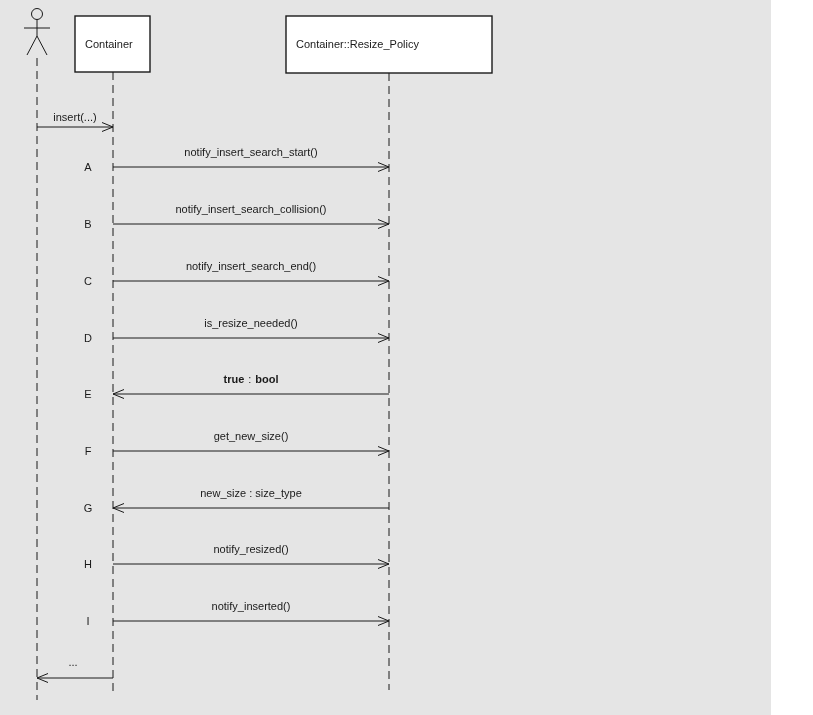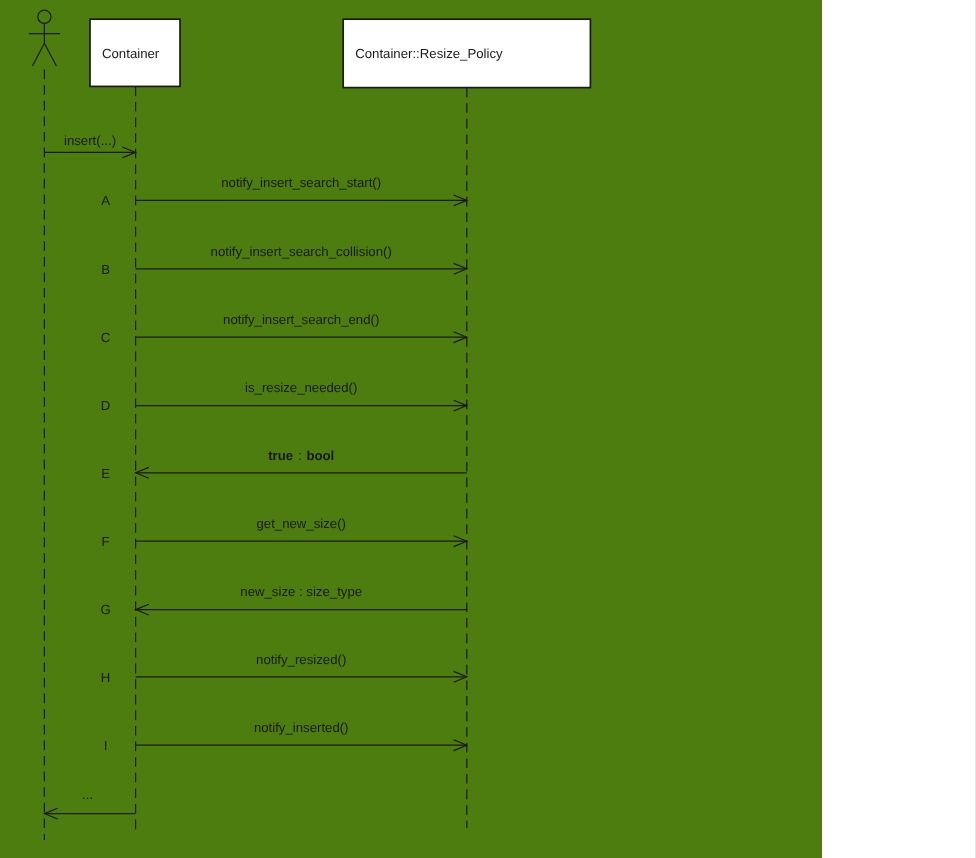--- a/index.html
+++ b/index.html
@@ -6,23 +6,23 @@
     margin: 0;
     padding: 0;
     background: #ffffff;
     width: 813px;
     height: 715px;
     overflow: hidden;
     font-family: "Liberation Sans", sans-serif;
   }
   .diagram-wrap {
     position: relative;
-    width: 685px;
+    width: 771px;
     height: 715px;
-    background: #4d7c0f;
+    background: #e5e5e5;
   }
   svg text {
     font-family: "Liberation Sans", sans-serif;
     font-size: 11px;
     fill: #1a1a1a;
   }
   svg .participant-label {
     font-size: 11px;
   }
   svg .msg-label { text-anchor: middle; }

